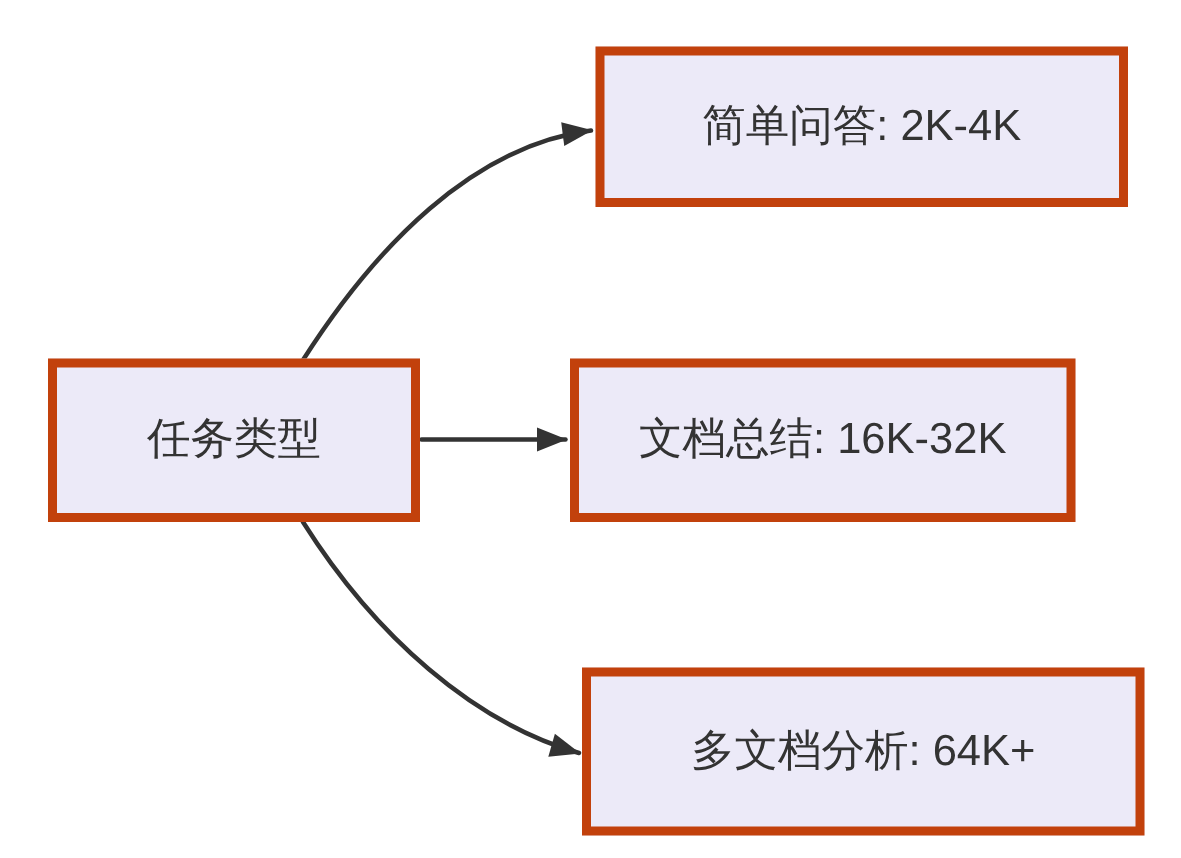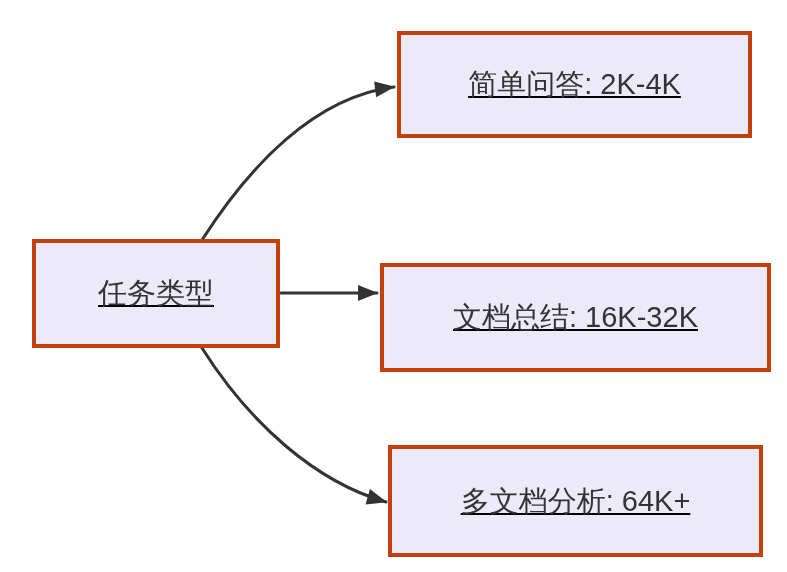--- a/index.html
+++ b/index.html
@@ -26,35 +26,34 @@
   .edge {
     fill: none;
     stroke: #333333;
     stroke-width: 3;
     stroke-linecap: round;
   }
   .node {
     position: absolute;
     box-sizing: border-box;
     background: #ECEAF8;
-    border: 4px solid #c2410c;
+    border: 6px solid #c2410c;
     display: flex;
     align-items: center;
     justify-content: center;
-    text-decoration: underline;
   }
   .node-label {
     color: #333333;
     font-size: 29px;
     line-height: 1.2;
     white-space: nowrap;
   }
   .node-root        { left: 32px;  top: 239px; width: 248px; height: 109px; }
   .node-simple-qa   { left: 397px; top: 31px;  width: 355px; height: 107px; }
-  .node-doc-summary { left: 380px; top: 239px; width: 391px; height: 109px; margin-top: 24px; }
+  .node-doc-summary { left: 380px; top: 239px; width: 337px; height: 109px; }
   .node-multi-doc   { left: 388px; top: 445px; width: 375px; height: 112px; justify-content: center; }
 </style>
 </head>
 <body>
 
 <div class="canvas">
 
   <svg class="edges-layer" width="787" height="572" viewBox="0 0 787 572" xmlns="http://www.w3.org/2000/svg">
     <defs>
       <marker id="arrowhead" viewBox="0 0 22 18" markerUnits="userSpaceOnUse" markerWidth="22" markerHeight="18" refX="20" refY="9" orient="auto">

